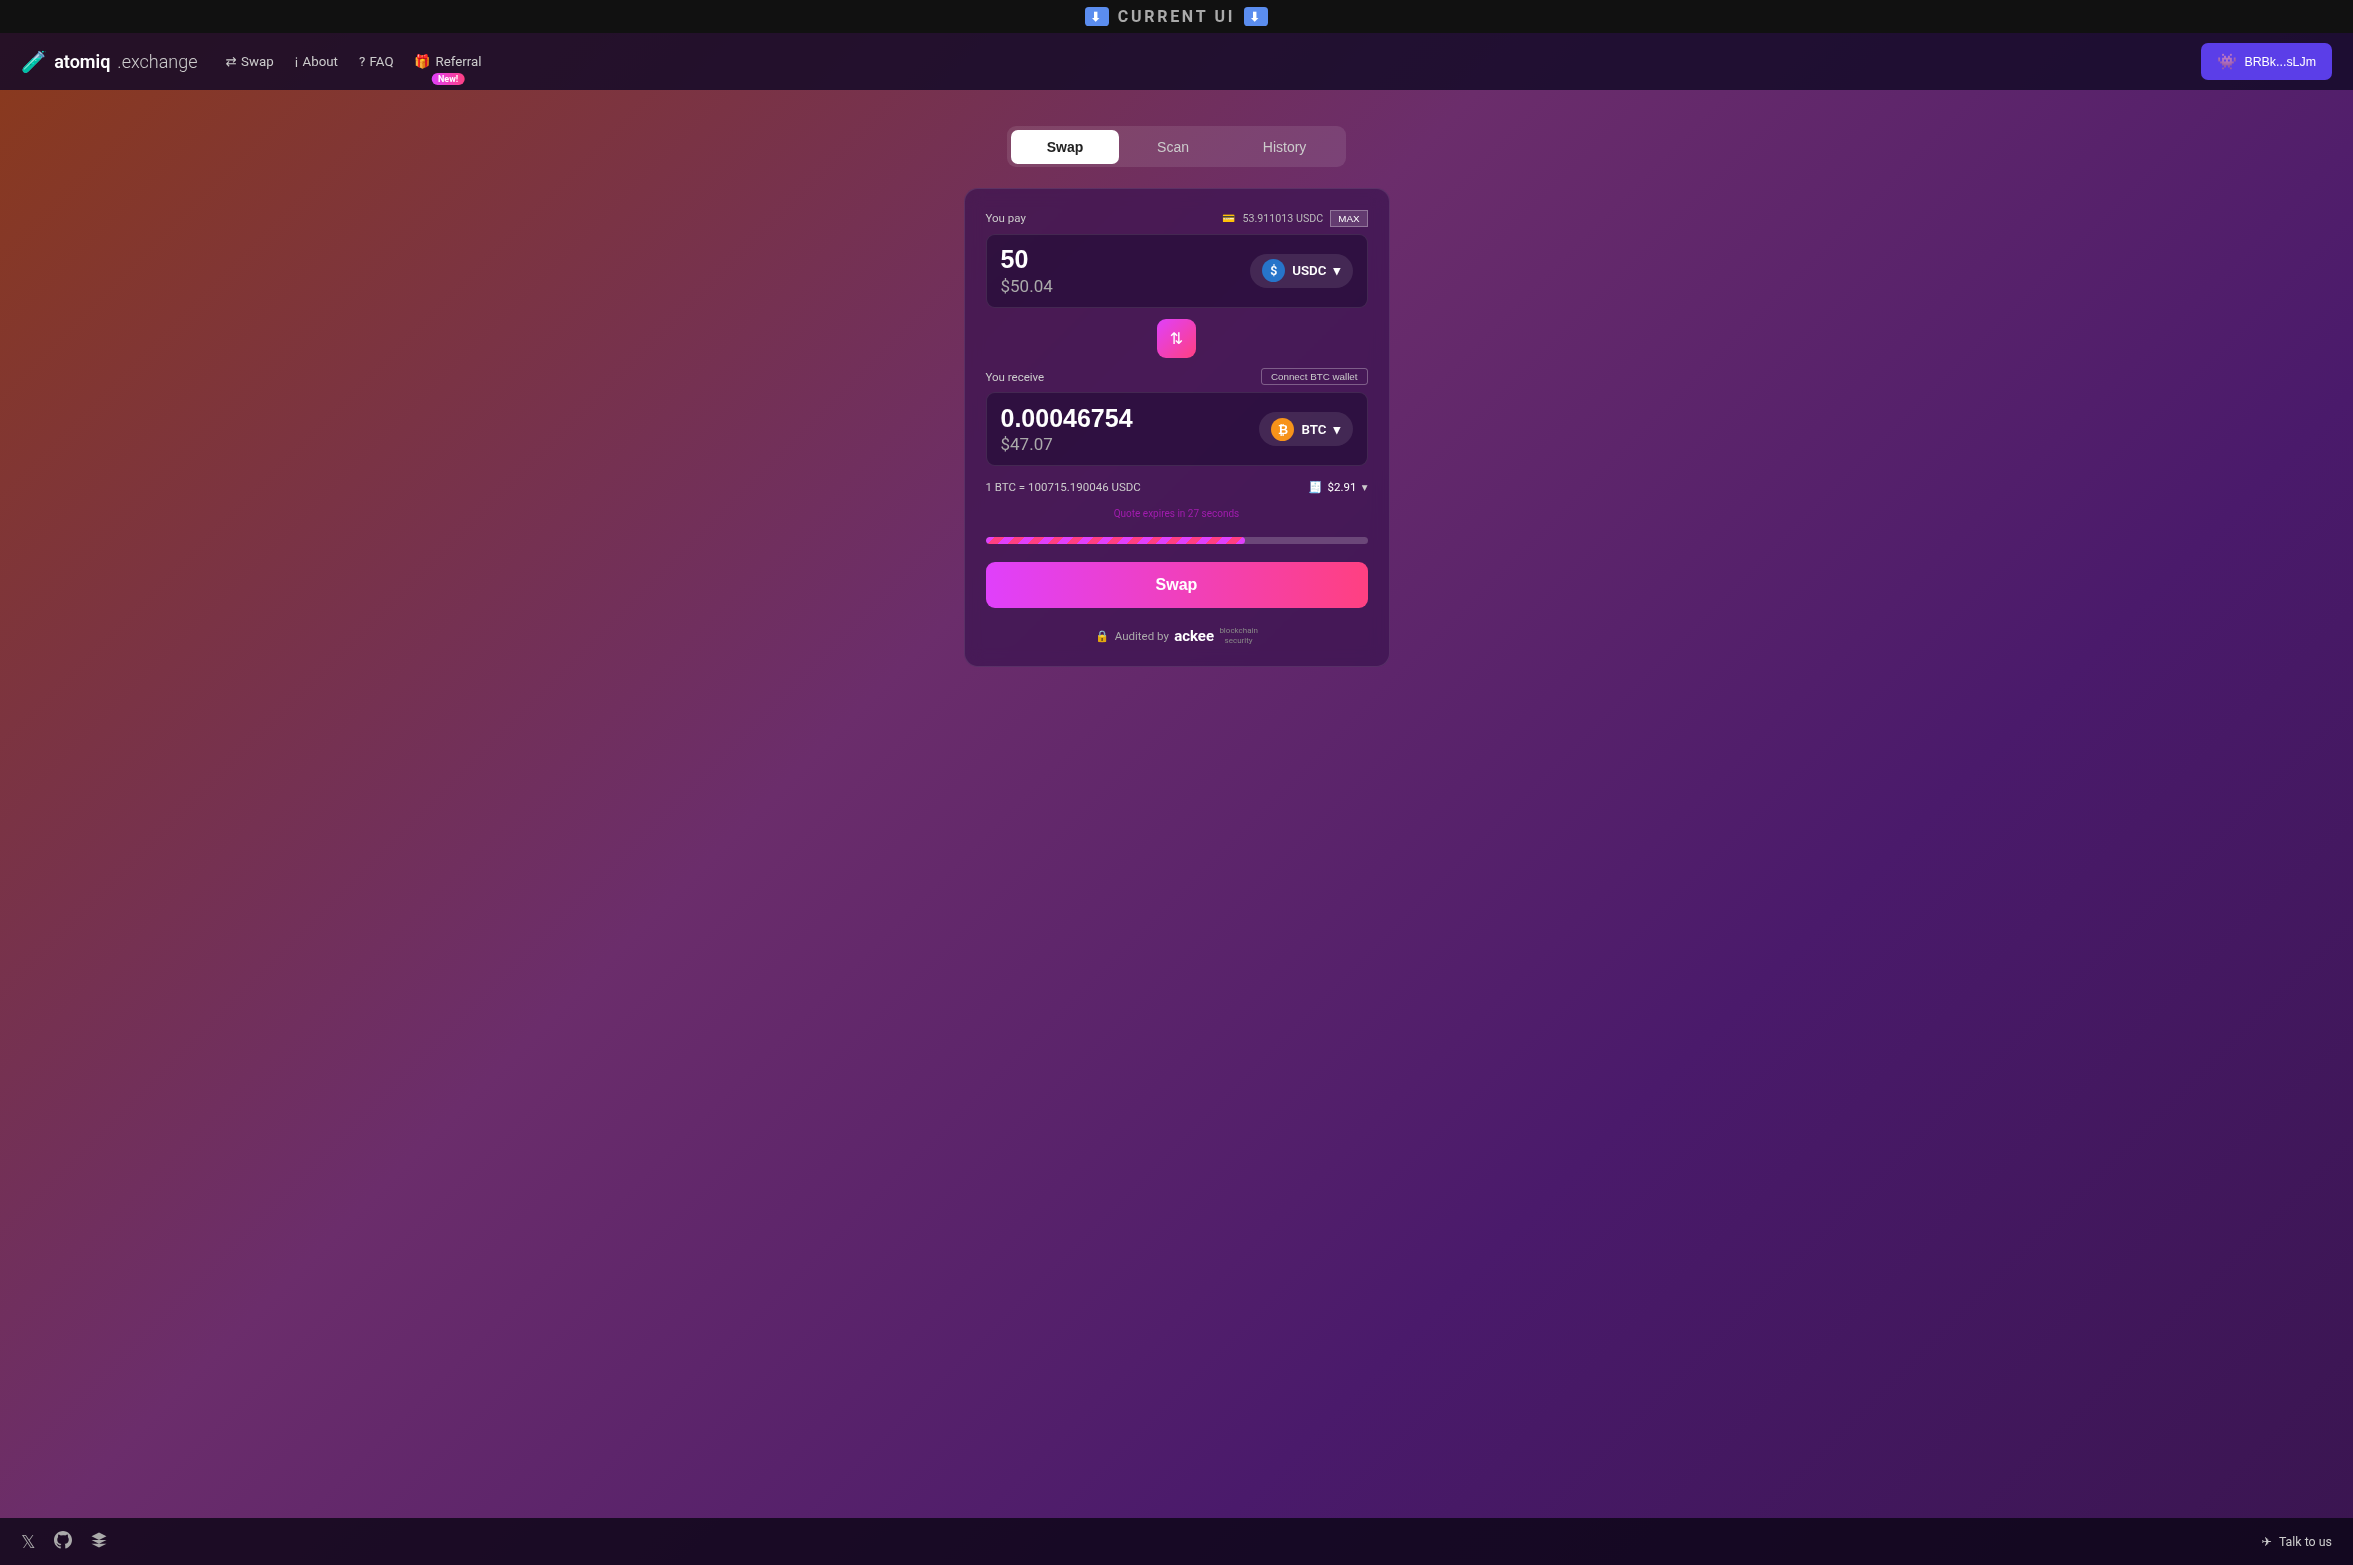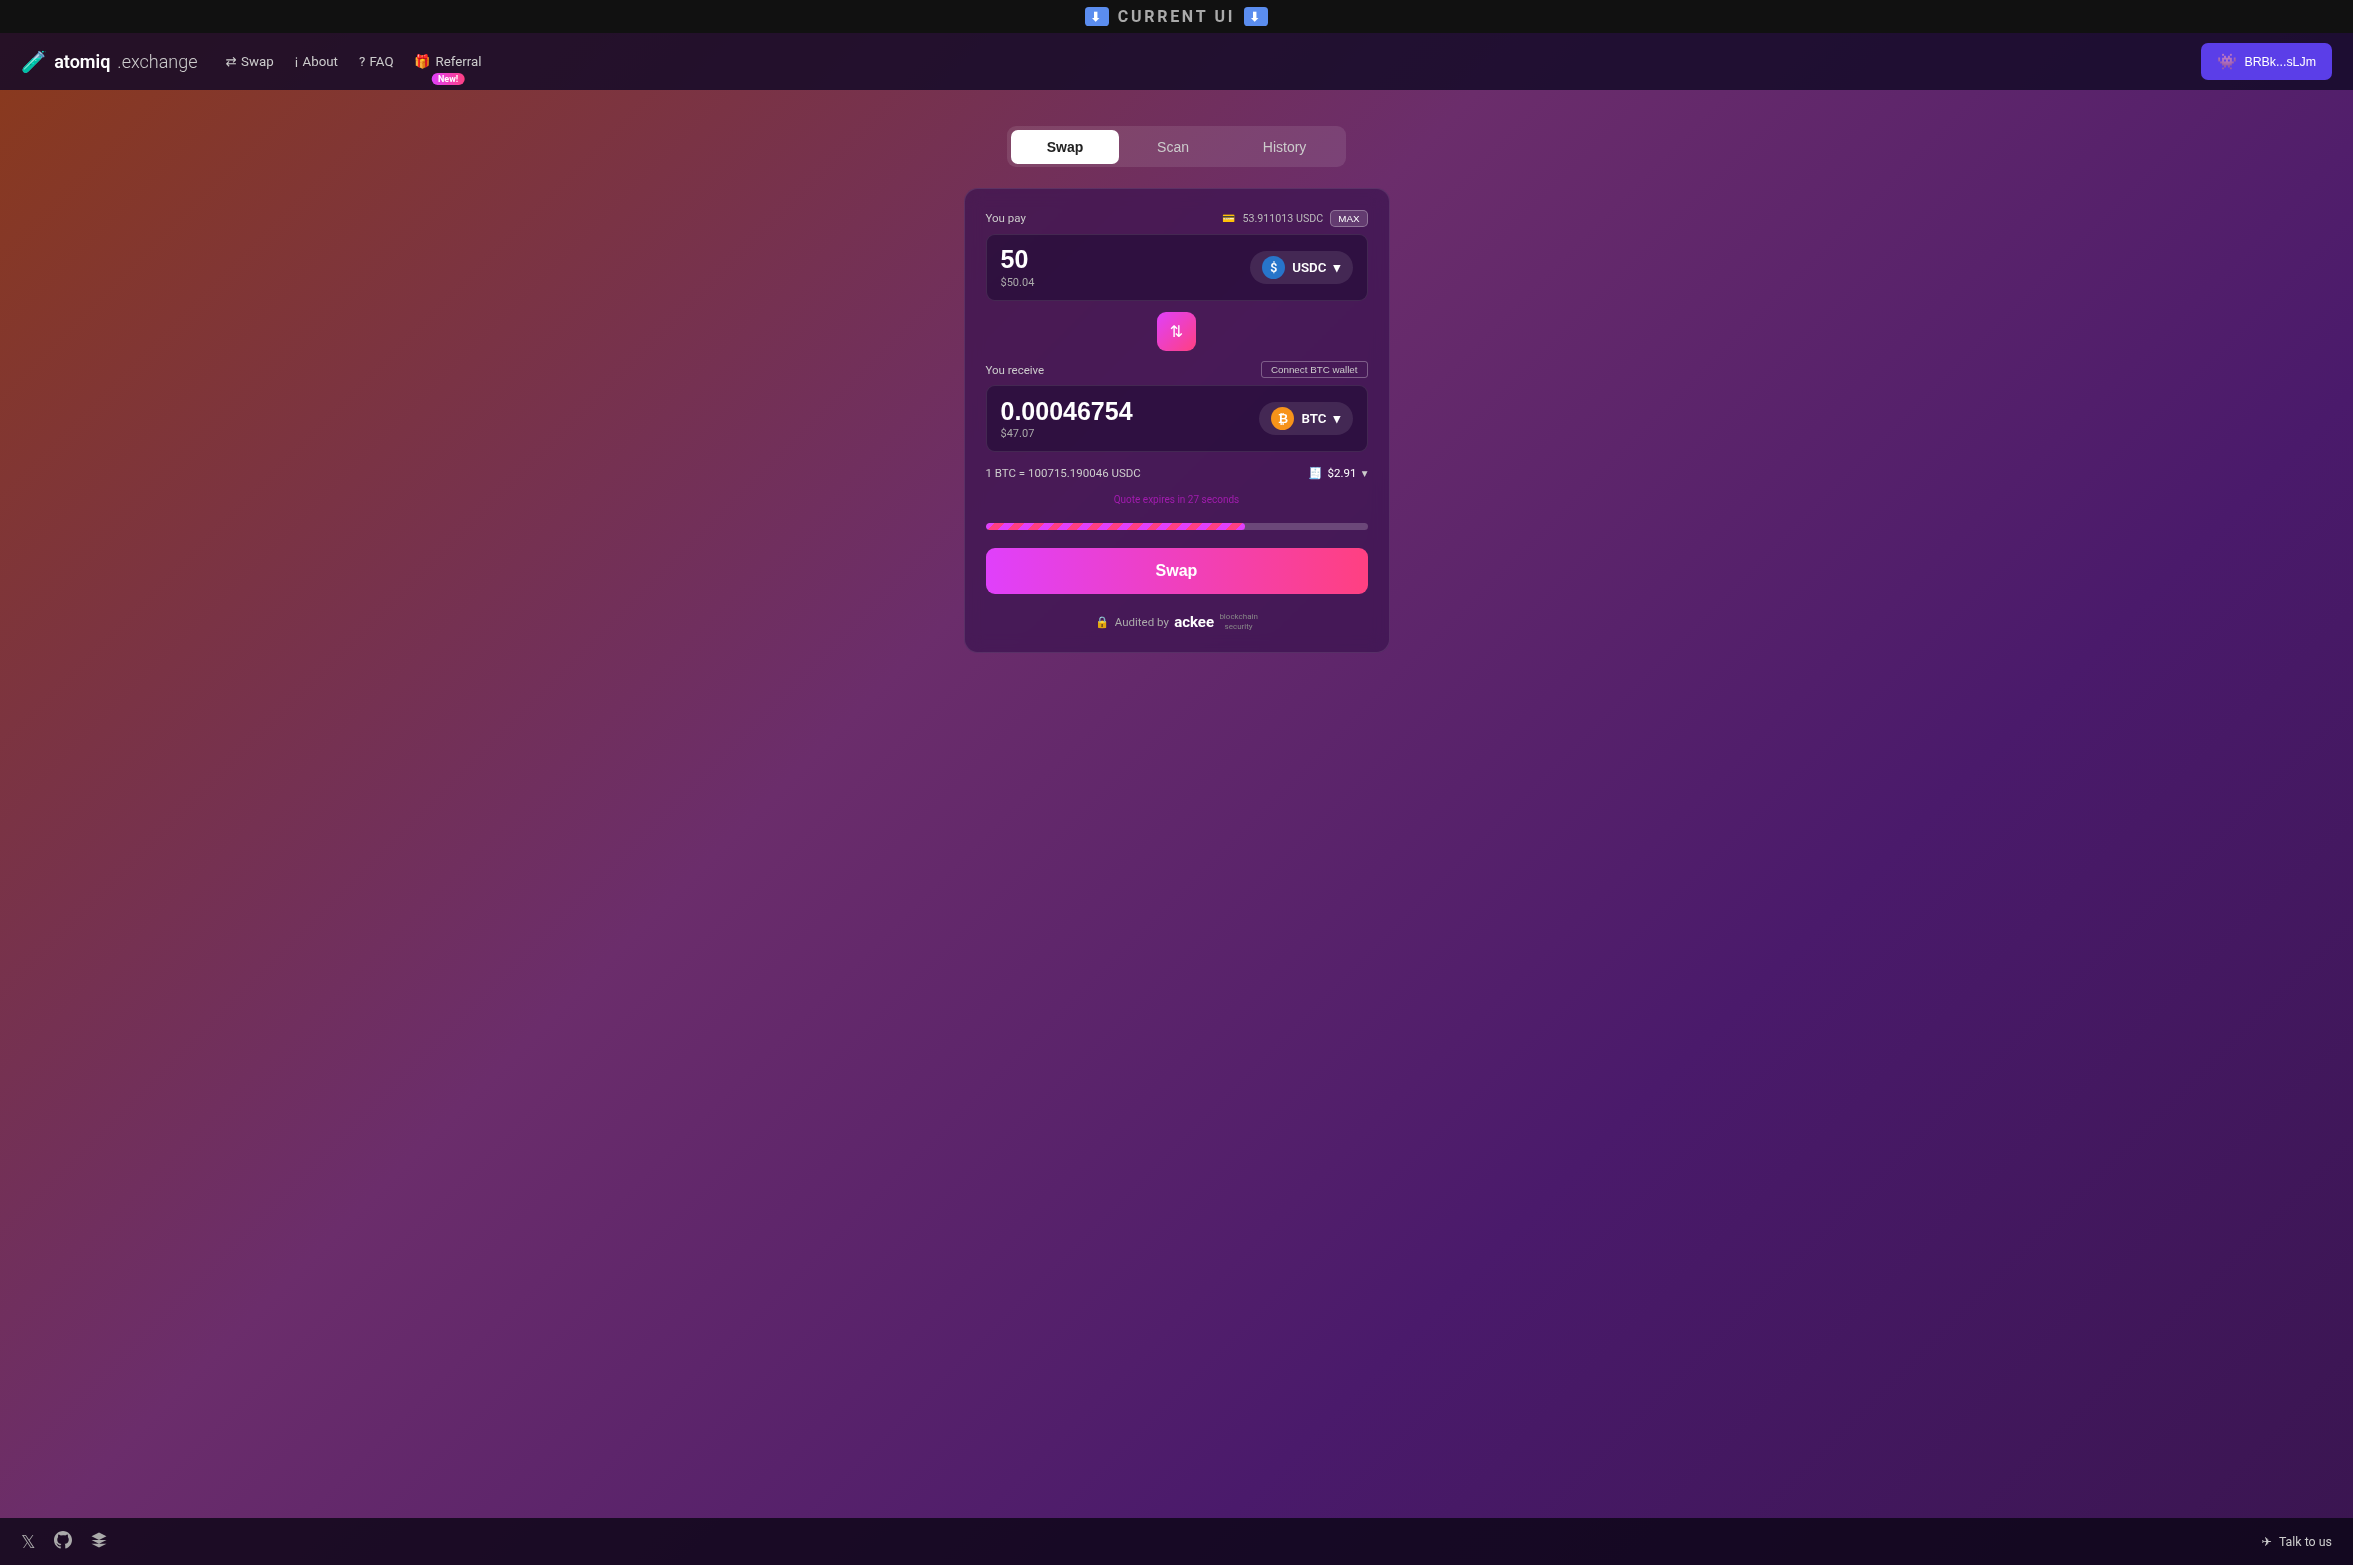--- a/index.html
+++ b/index.html
@@ -166,21 +166,21 @@
       display: flex;
       align-items: center;
       gap: 7px;
       font-size: 10.7px;
       color: #bbb;
     }
     .max-btn {
       background: rgba(255,255,255,0.15);
       border: 0.9px solid rgba(255,255,255,0.3);
       color: white;
-      border-radius: 5px;
+      border-radius: 0;
       padding: 1.8px 7px;
       font-size: 9.8px;
       cursor: pointer;
     }
     .input-row {
       background: rgba(30, 10, 50, 0.6);
       border-radius: 9px;
       padding: 10.7px 14px;
       display: flex;
       align-items: center;
@@ -190,21 +190,21 @@
     .input-amount {
       background: transparent;
       border: none;
       color: white;
       font-size: 25px;
       font-weight: 700;
       width: 60%;
       outline: none;
     }
     .input-usd {
-      font-size: 11px;
+      font-size: 17px;
       color: #aaa;
       margin-top: 1.8px;
     }
     .currency-selector {
       display: flex;
       align-items: center;
       gap: 7px;
       background: rgba(255,255,255,0.1);
       border-radius: 18px;
       padding: 5.3px 12.4px;

